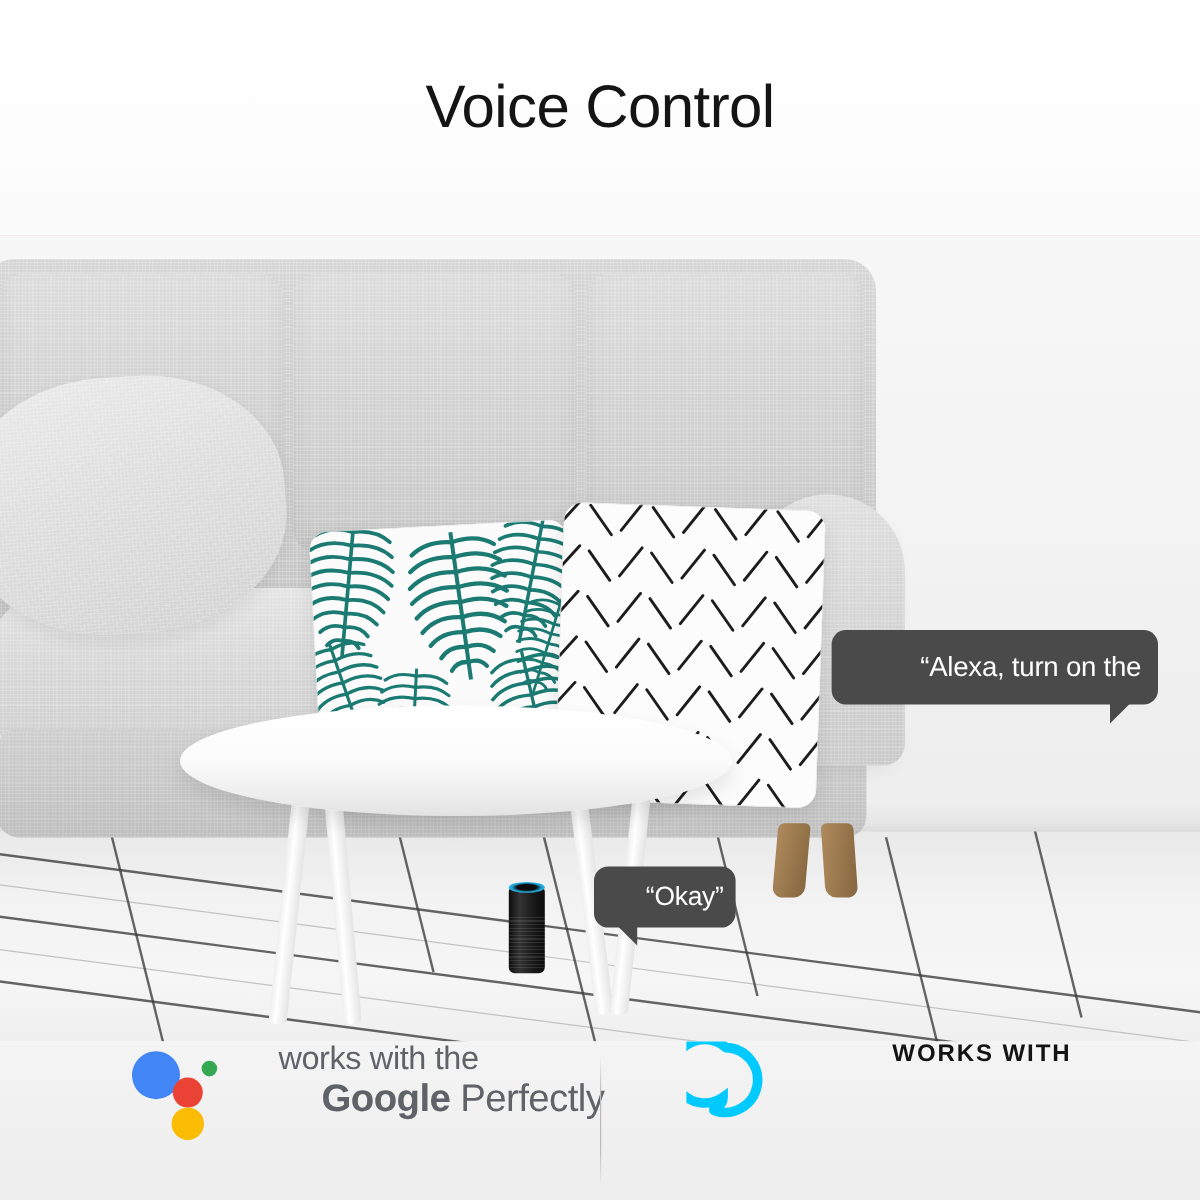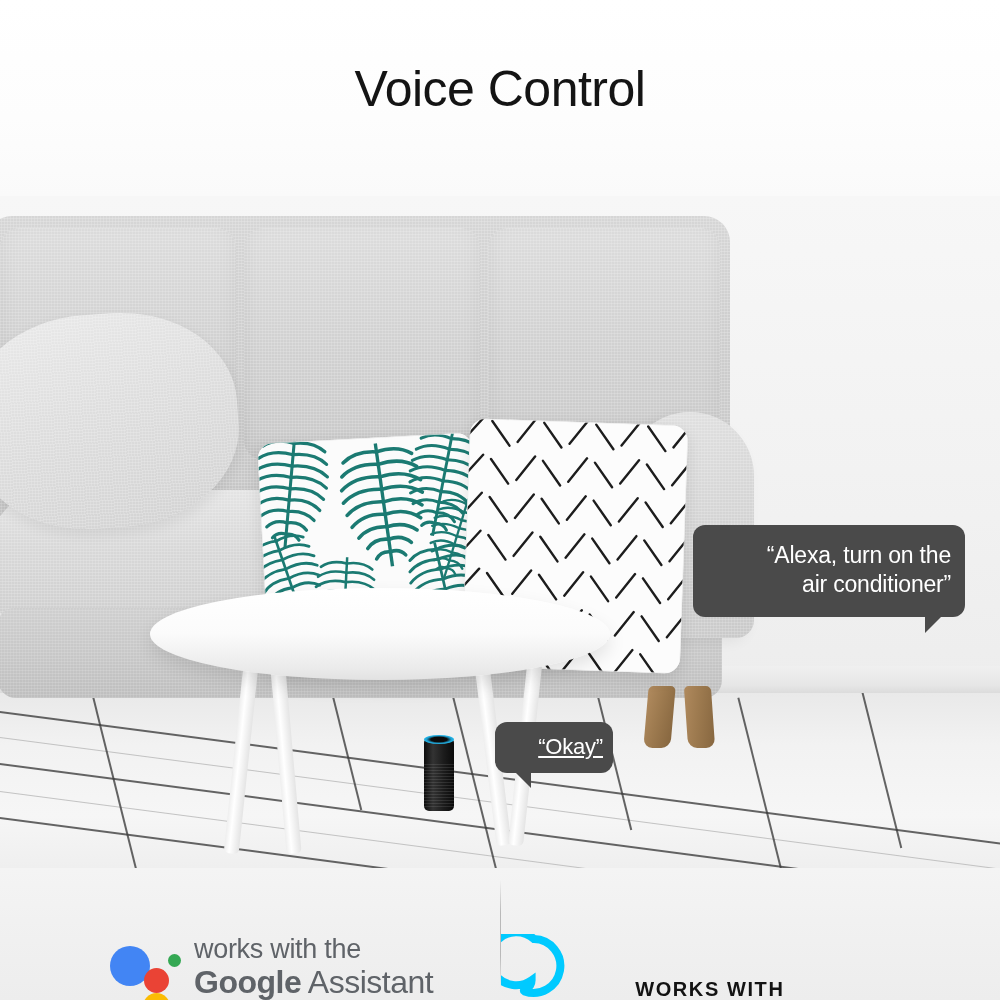--- a/index.html
+++ b/index.html
@@ -197,50 +197,50 @@
   .bubble-alexa{
     left:693px;top:329px;width:272px;padding:16px 14px 17px;
     font-size:23px;letter-spacing:-.2px;
   }
   .bubble-alexa .tail{
     position:absolute;right:22px;bottom:-16px;width:0;height:0;
     border-left:18px solid #4a4a4a;border-bottom:18px solid transparent;
   }
   .bubble-okay{
     left:495px;top:526px;width:118px;padding:11px 10px 12px;
-    font-size:22px;letter-spacing:-.2px;text-decoration:underline;
+    font-size:22px;letter-spacing:-.2px;
   }
   .bubble-okay .tail{
     position:absolute;left:20px;bottom:-15px;width:0;height:0;
     border-right:16px solid #4a4a4a;border-bottom:16px solid transparent;
   }
 
   
   .footer{
     position:absolute;left:0;top:868px;width:1000px;height:132px;
     background:linear-gradient(180deg,#f4f4f4 0%,#f1f1f1 40%,#ededed 100%);
     display:flex;align-items:center;
   }
   .footer .divider{
     position:absolute;left:500px;top:12px;width:1px;height:108px;
     background:linear-gradient(180deg,rgba(170,170,170,0) 0%,#b9b9b9 30%,#b9b9b9 70%,rgba(170,170,170,0) 100%);
   }
-  .badge{display:flex;align-items:flex-end;height:132px;}
+  .badge{display:flex;align-items:flex-start;height:132px;gap:38px;}
   .badge-google{margin-left:110px;}
   .badge-alexa{margin-left:68px;}
   .g-logo{width:62px;height:62px;position:relative;flex:0 0 auto;}
   .g-dot{position:absolute;border-radius:50%;}
   .g-blue{left:0;top:8px;width:40px;height:40px;background:#4285F4;}
   .g-red{left:34px;top:30px;width:25px;height:25px;background:#EA4335;}
   .g-yellow{left:33px;top:55px;width:27px;height:27px;background:#FBBC05;}
   .g-green{left:58px;top:16px;width:13px;height:13px;background:#34A853;}
   .g-text{margin-left:22px;color:#5f6368;line-height:1.05;}
   .g-l1{font-size:27px;font-weight:400;letter-spacing:-.3px;}
   .g-l2{font-size:32px;letter-spacing:-.5px;margin-top:3px;}
-  .g-l2 b{font-weight:700;}
+  .g-l2 b{font-weight:700;margin-left:36px;}
   .g-l2 span{font-weight:400;}
 
   .a-logo{width:66px;height:66px;position:relative;flex:0 0 auto;}
   .a-text{margin-left:20px;color:#131313;line-height:1.05;}
   .a-l1{font-size:20px;font-weight:700;letter-spacing:1.6px;margin-left:48px;}
   .a-l2{font-size:37px;font-weight:300;letter-spacing:-.6px;margin-top:2px;}
 </style>
 </head>
 <body>
 
@@ -346,21 +346,20 @@
       <div class="table-top"></div>
     </div>
 
     <div class="echo">
       <div class="echo-body"></div>
       <div class="echo-ring"></div>
     </div>
 
     <div class="bubble bubble-alexa">
       <span class="btext">“Alexa, turn on the</span>
-      <span class="btext">air conditioner”</span>
       <span class="tail"></span>
     </div>
 
     <div class="bubble bubble-okay">
       <span class="btext">“Okay”</span>
       <span class="tail"></span>
     </div>
 
   </div>
 
@@ -369,21 +368,21 @@
 
     <div class="badge badge-google">
       <div class="g-logo">
         <span class="g-dot g-blue"></span>
         <span class="g-dot g-red"></span>
         <span class="g-dot g-yellow"></span>
         <span class="g-dot g-green"></span>
       </div>
       <div class="g-text">
         <div class="g-l1">works with the</div>
-        <div class="g-l2"><b>Google</b> <span>Assistant</span></div>
+        <div class="g-l2"><b>Google</b> <span>Perfectly</span></div>
       </div>
     </div>
 
     <div class="badge badge-alexa">
       <div class="a-logo">
         <svg viewBox="0 0 66 66" width="66" height="66" aria-hidden="true">
           <path d="M33 5 A27 27 0 1 1 23.5 57.5 A1 1 0 0 1 24 55.6 C28.4 53.6 30.6 50.4 30.6 46.3 A26.5 26.5 0 1 1 33 5 Z" fill="none" stroke="#00CAFF" stroke-width="8" stroke-linecap="round"></path>
         </svg>
       </div>
       <div class="a-text">

